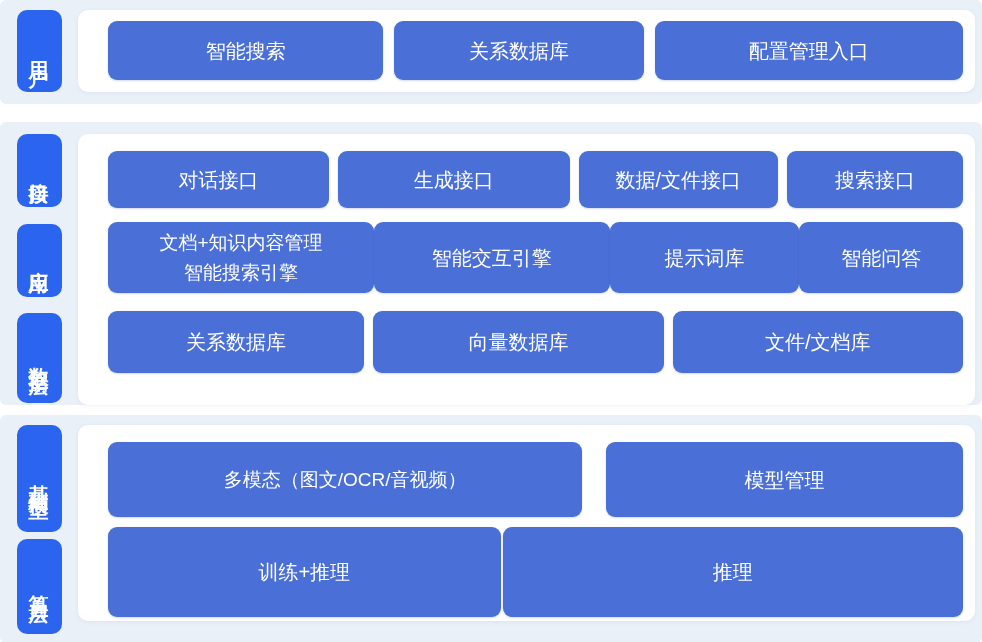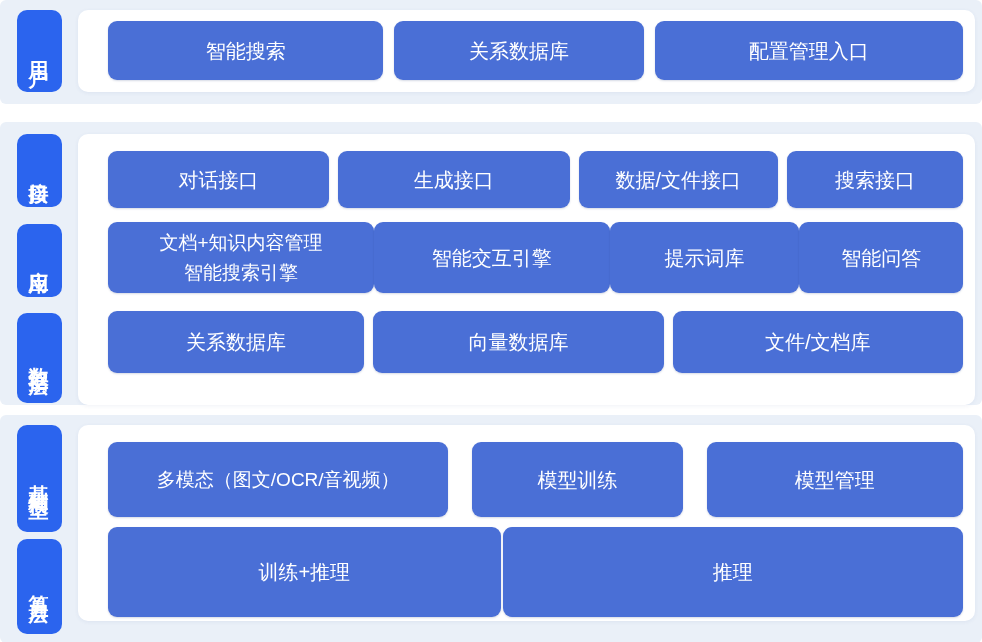--- a/index.html
+++ b/index.html
@@ -136,21 +136,20 @@
   <section class="band band-model">
     <div class="label-col label-col-between">
       <div class="side-label" style="height:107px">基础模型</div>
       <div class="side-label" style="height:95px">算力层</div>
     </div>
     <div class="panel panel-model">
       <div class="row row-found">
         <div class="node node-2line" style="flex:332">
           <span class="line">多模态（图文/OCR/音视频）</span>
         </div>
-        <div class="node" style="flex:205">模型训练</div>
         <div class="node" style="flex:250">模型管理</div>
       </div>
       <div class="row row-compute">
         <div class="node" style="flex:387">训练+推理</div>
         <div class="node" style="flex:454">推理</div>
       </div>
     </div>
   </section>
 
 </div>

